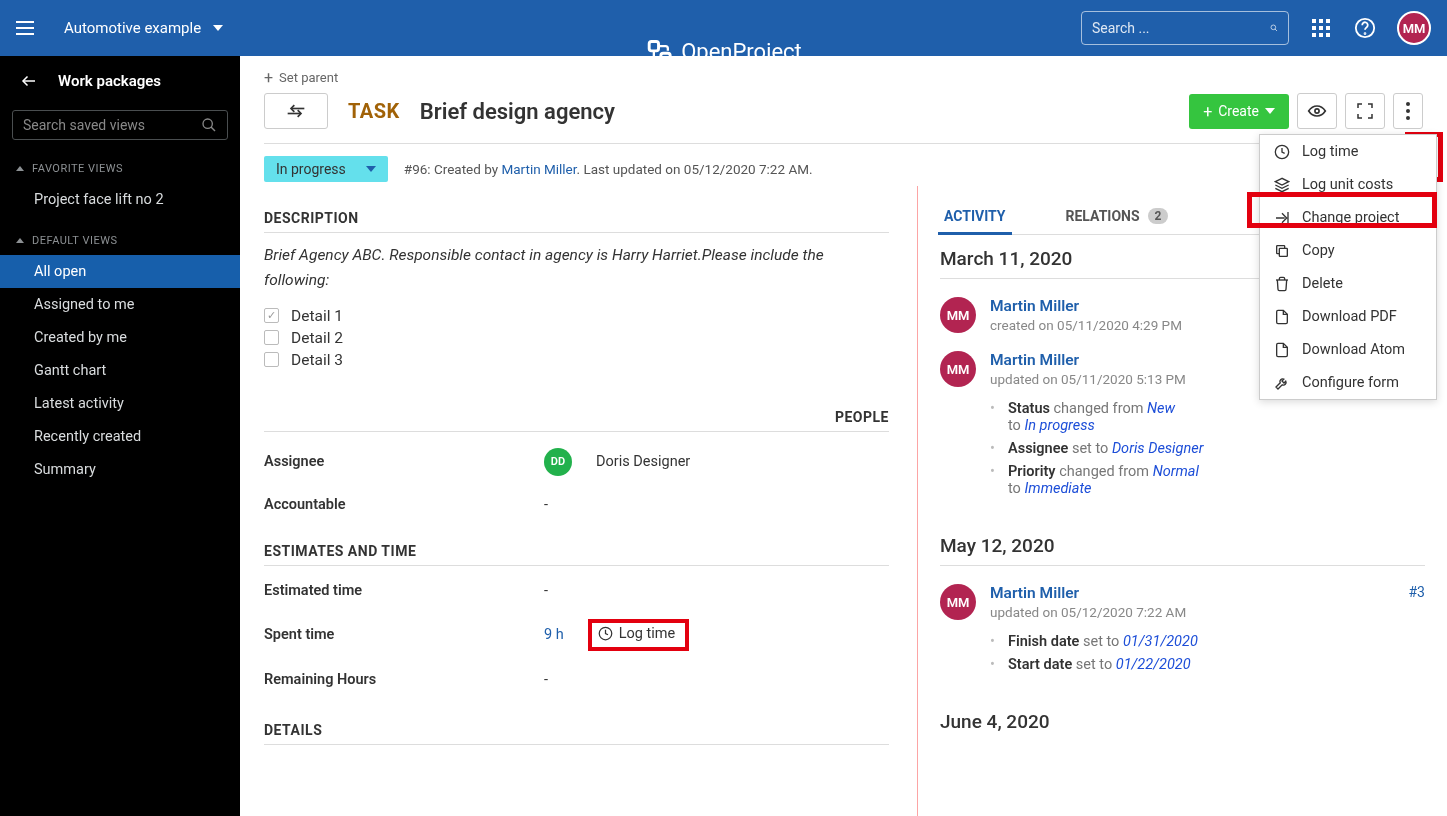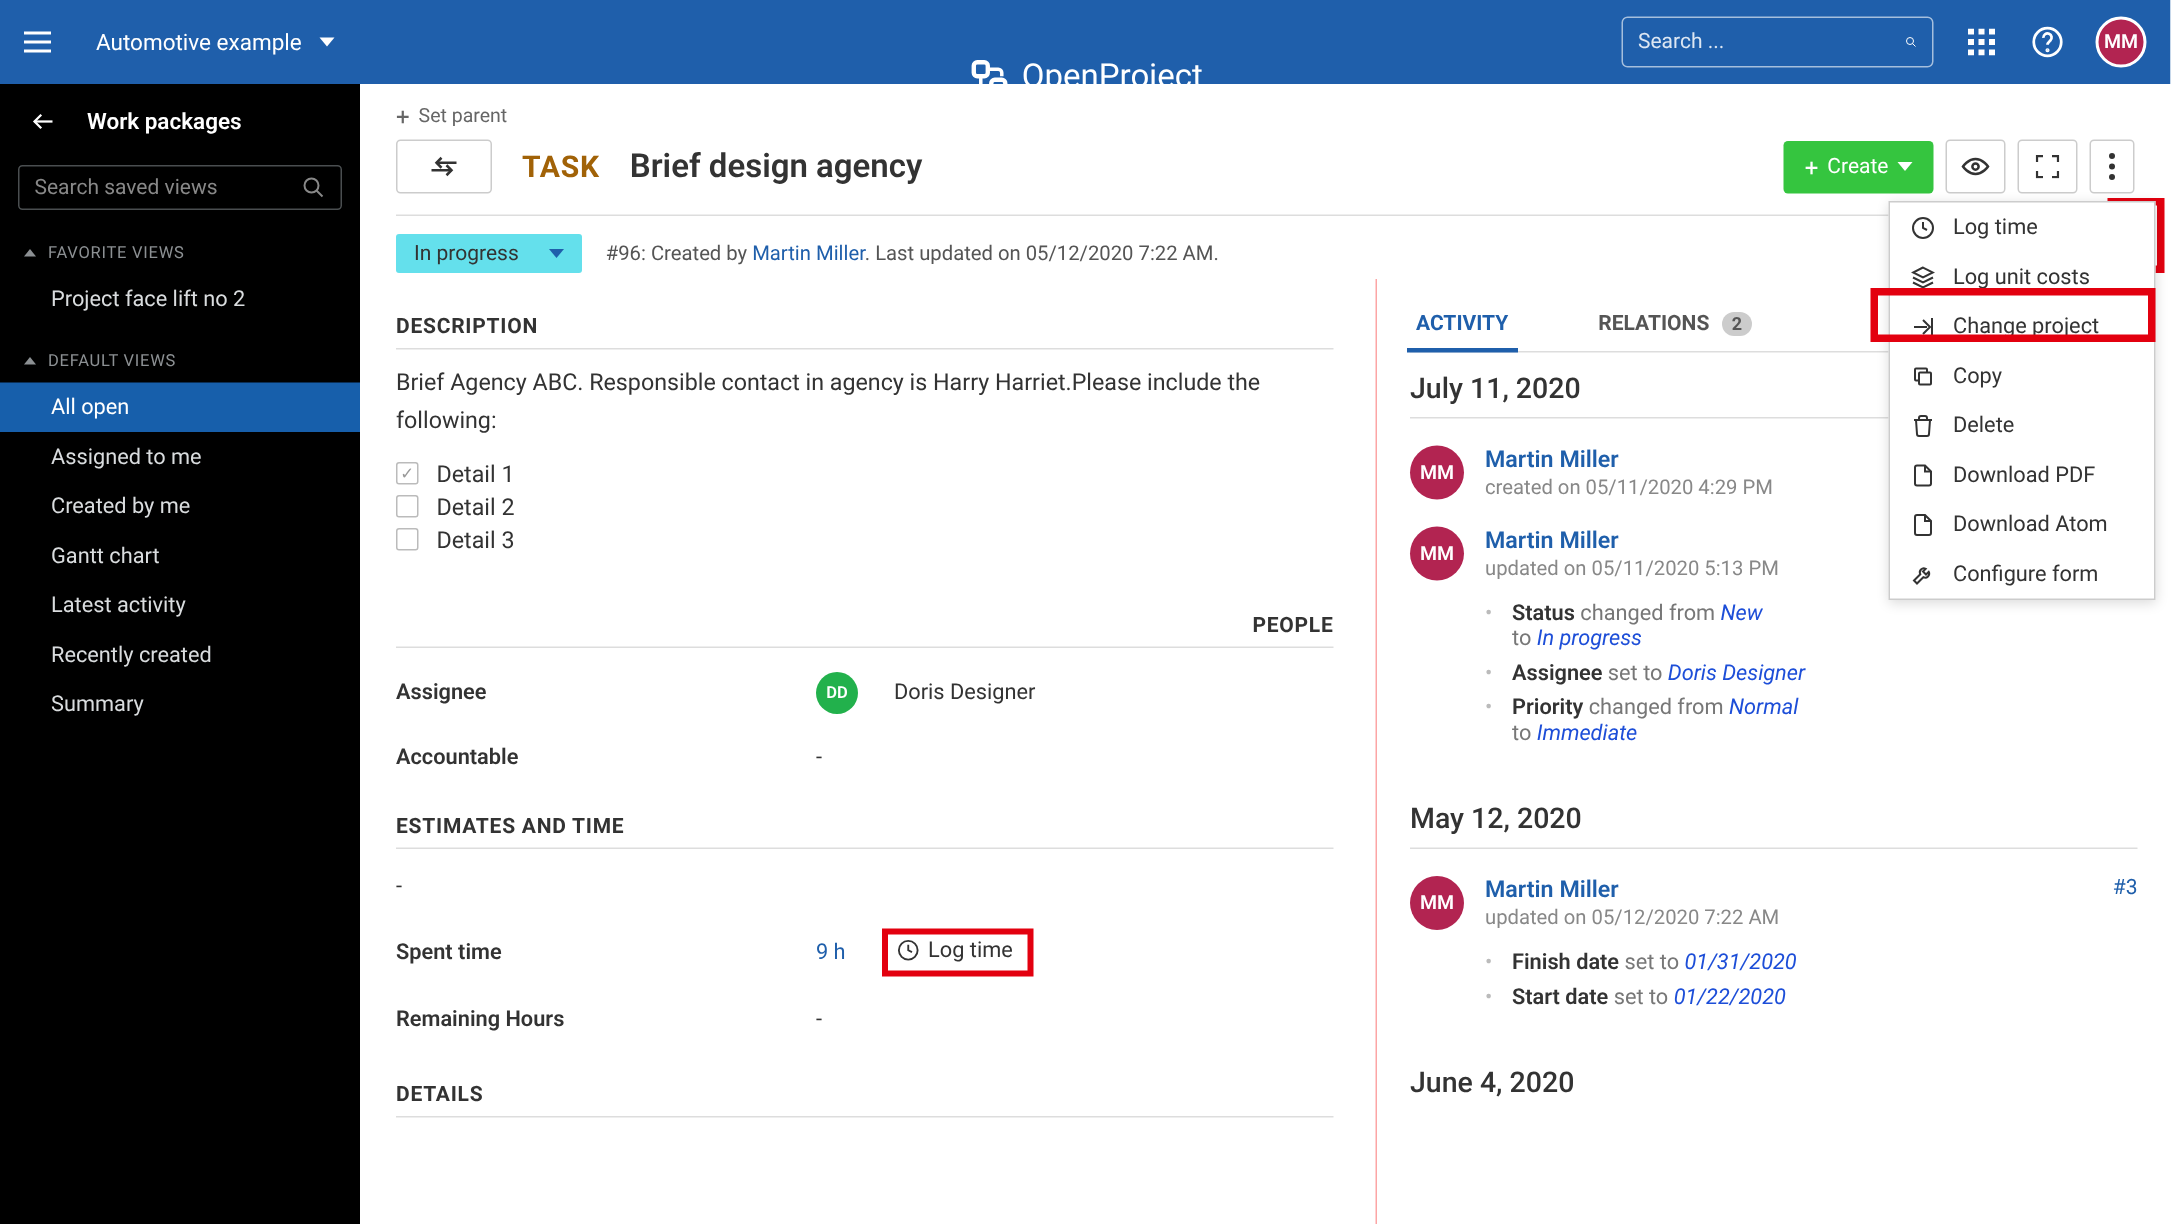--- a/index.html
+++ b/index.html
@@ -43,21 +43,21 @@
 
 .status-row { padding: 12px 24px 4px 24px; display: flex; align-items: center; gap: 16px; font-size: 13.5px; color: #555; }
 .status-pill { background: #64e0ec; padding: 5px 12px; border-radius: 2px; font-size: 14px; color: #333; display: flex; align-items: center; gap: 20px; cursor: pointer; }
 .status-row a { color: #1f5fab; text-decoration: none; }
 
 .body-cols { flex: 1; display: flex; overflow: hidden; }
 .col-main { flex: 1; padding: 12px 28px 20px 24px; overflow-y: auto; }
 .col-side { width: 530px; border-left: 1px solid #fca5a5; padding: 12px 22px; overflow-y: auto; position: relative; }
 
 .section-title { font-size: 14px; font-weight: 700; color: #333; letter-spacing: 0.5px; margin-top: 12px; margin-bottom: 6px; border-bottom: 1px solid #ddd; padding-bottom: 6px; }
-.desc-text { font-size: 15.5px; color: #333; line-height: 1.6; margin-top: 10px; }
+.desc-text { font-size: 15.5px; color: #333; line-height: 1.6; margin-top: 10px; font-style: italic; }
 .checklist { margin-top: 14px; }
 .checklist .chk { display: flex; align-items: center; gap: 12px; font-size: 15.5px; color: #333; margin-bottom: 4px; }
 .checklist .box { width: 15px; height: 15px; border: 1px solid #bbb; border-radius: 2px; display: flex; align-items: center; justify-content: center; font-size: 11px; color: #999; }
 
 .field-row { display: flex; align-items: center; padding: 10px 0; font-size: 14.5px; }
 .field-label { width: 280px; font-weight: 600; color: #333; }
 .field-value { color: #333; display: flex; align-items: center; gap: 24px; }
 .field-value a { color: #1f5fab; text-decoration: none; }
 .avatar-sm { width: 28px; height: 28px; border-radius: 50%; background: #22b14c; color: #fff; font-size: 11px; font-weight: 600; display: flex; align-items: center; justify-content: center; }
 
@@ -267,20 +267,21 @@
             <span>Doris Designer</span>
           </div>
         </div>
         <div class="field-row">
           <div class="field-label">Accountable</div>
           <div class="field-value">-</div>
         </div>
 
         <div class="section-title" style="margin-top:20px;">ESTIMATES AND TIME</div>
         <div class="field-row">
+          <div class="field-label">Estimated time</div>
           <div class="field-value">-</div>
         </div>
         <div class="field-row">
           <div class="field-label">Spent time</div>
           <div class="field-value">
             <a href="#">9 h</a>
             <span class="highlight-red">
               <span class="log-time-btn">
                 <svg width="15" height="15" viewBox="0 0 24 24" fill="none" stroke="#333" stroke-width="2">
                     <circle cx="12" cy="12" r="10"></circle>
@@ -301,21 +302,21 @@
 
       <div class="col-side">
         <div class="tabs">
           <div class="tab active">ACTIVITY</div>
           <div class="tab">
             <span>RELATIONS</span>
               <span class="badge">2</span>
           </div>
         </div>
 
-        <div class="activity-date">July 11, 2020</div>
+        <div class="activity-date">March 11, 2020</div>
         <div class="activity-entry">
           <div class="activity-avatar">MM</div>
           <div class="activity-body">
             <div class="activity-user">Martin Miller</div>
             <div class="activity-meta">created on 05/11/2020 4:29 PM</div>
           </div>
         </div>
         <div class="activity-entry">
           <div class="activity-avatar">MM</div>
           <div class="activity-body">

